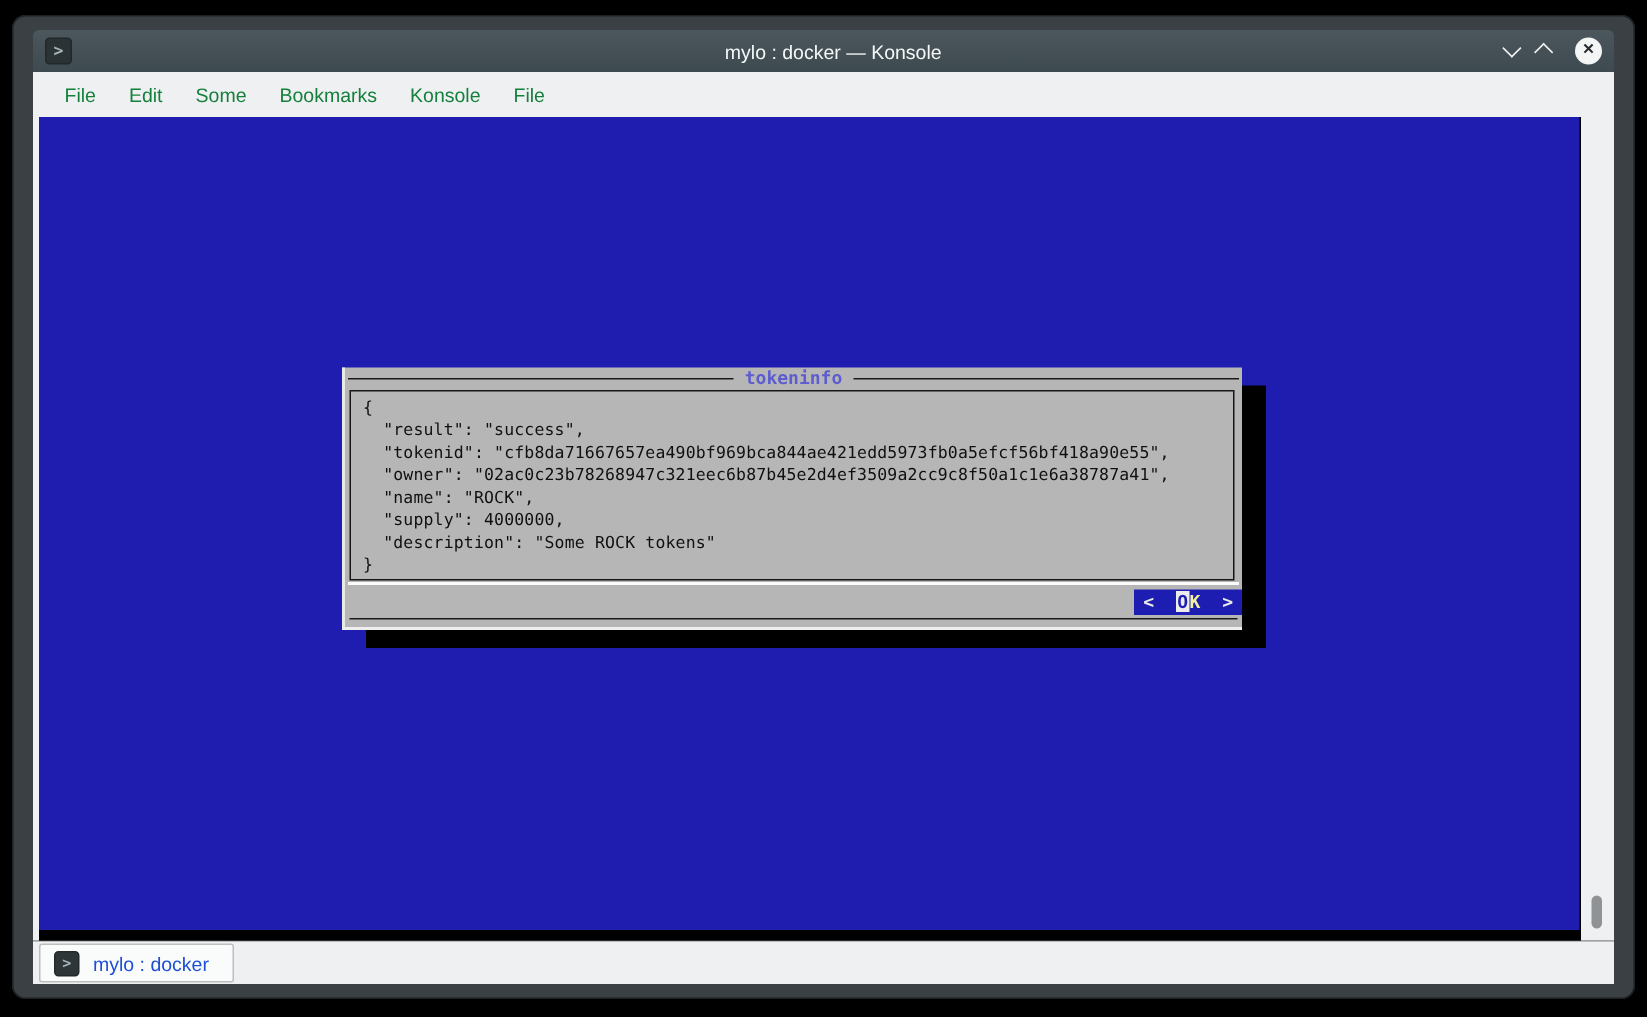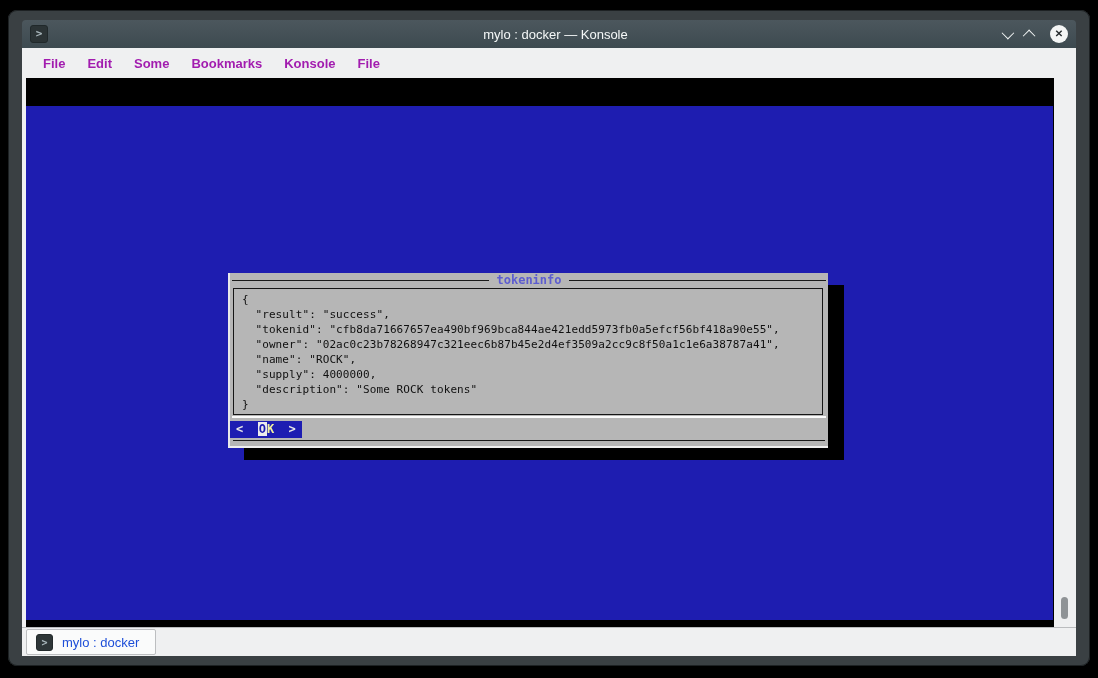--- a/index.html
+++ b/index.html
@@ -20,44 +20,44 @@
   .win-title{position:absolute;left:0;right:0;text-align:center;color:#f5f8f8;font-size:13px;padding-left:13px;}
   .win-btns{margin-left:auto;display:flex;align-items:center;gap:15px;padding-right:8px;position:relative;}
   .chev{width:9px;height:9px;border-right:1.6px solid #f2f5f5;border-bottom:1.6px solid #f2f5f5;display:inline-block;}
   .chev.down{transform:rotate(45deg) translateY(-2px);}
   .chev.up{transform:rotate(-135deg) translateY(-2px);}
   .close-btn{width:18px;height:18px;border-radius:50%;background:#f4f6f6;color:#252b2e;
              font:bold 10px/18px "Liberation Sans",sans-serif;text-align:center;}
 
   
   .menubar{height:30px;flex:0 0 30px;background:#eff0f1;display:flex;align-items:center;padding-left:10px;}
-  .menu-item{padding:0 11px;font-size:13px;color:#a21caf;font-weight:bold;}
+  .menu-item{padding:0 11px;font-size:13px;color:#15803d;}
 
   
   .term-row{flex:1 1 auto;display:flex;background:#000;position:relative;}
   .term-left-strip{flex:0 0 4px;background:#eff0f1;}
   .term-view{flex:1 1 auto;position:relative;background:#000;}
-  .term-screen{position:absolute;left:0;top:0;right:1px;bottom:7px;background:#1e1db0;margin-top:28px;}
+  .term-screen{position:absolute;left:0;top:0;right:1px;bottom:7px;background:#1e1db0;}
   .scrollbar{flex:0 0 22px;background:#eff0f1;position:relative;}
   .scroll-thumb{position:absolute;left:7px;bottom:8px;width:7px;height:22px;background:#8f9396;border-radius:4px;}
 
   
   .dialog{position:absolute;left:202px;top:167px;width:600px;height:175px;background:#b6b6b6;
           box-shadow:16px 12px 0 0 #000;display:flex;flex-direction:column;
           border-left:2px solid #e9e9e9;border-bottom:2px solid #efefef;
           font-family:"DejaVu Sans Mono",monospace;}
   .dlg-title-row{flex:0 0 13px;position:relative;margin-top:1px;}
   .dlg-title-rule{position:absolute;left:2px;right:2px;top:6px;height:1px;background:#1a1a1a;}
   .dlg-title{position:relative;display:table;margin:0 auto;background:#b6b6b6;padding:0 7px;
              color:#5d5dd0;font-size:12px;font-weight:bold;line-height:13px;}
   .dlg-panel{flex:1 1 auto;margin:1px 5px 0 3px;border:1px solid #161616;
              padding:3px 0 0 8px;overflow:hidden;}
   .dlg-line{font-size:11px;line-height:15px;letter-spacing:.1px;color:#101010;white-space:pre;}
   .dlg-sep{flex:0 0 2px;margin:1px 2px 0 2px;background:#fbfbfb;}
-  .dlg-btn-row{flex:0 0 22px;display:flex;align-items:center;justify-content:flex-start;}
+  .dlg-btn-row{flex:0 0 22px;display:flex;align-items:center;justify-content:flex-end;}
   .ok-btn{background:#1d1db2;color:#e9e9e9;font-size:12px;font-weight:bold;
           padding:1px 6px;line-height:15px;white-space:pre;}
   .ok-key{background:#ececec;color:#1d1db2;padding:0 1px;}
   .ok-rest{color:#f2f2a0;}
   .dlg-bottom{flex:0 0 6px;position:relative;}
   .dlg-bottom-rule{position:absolute;left:3px;right:3px;top:0;height:1px;background:#1a1a1a;}
 
   
   .tabbar{height:29px;flex:0 0 29px;background:#eff0f1;border-top:1px solid #babcbe;
           display:flex;align-items:stretch;}

